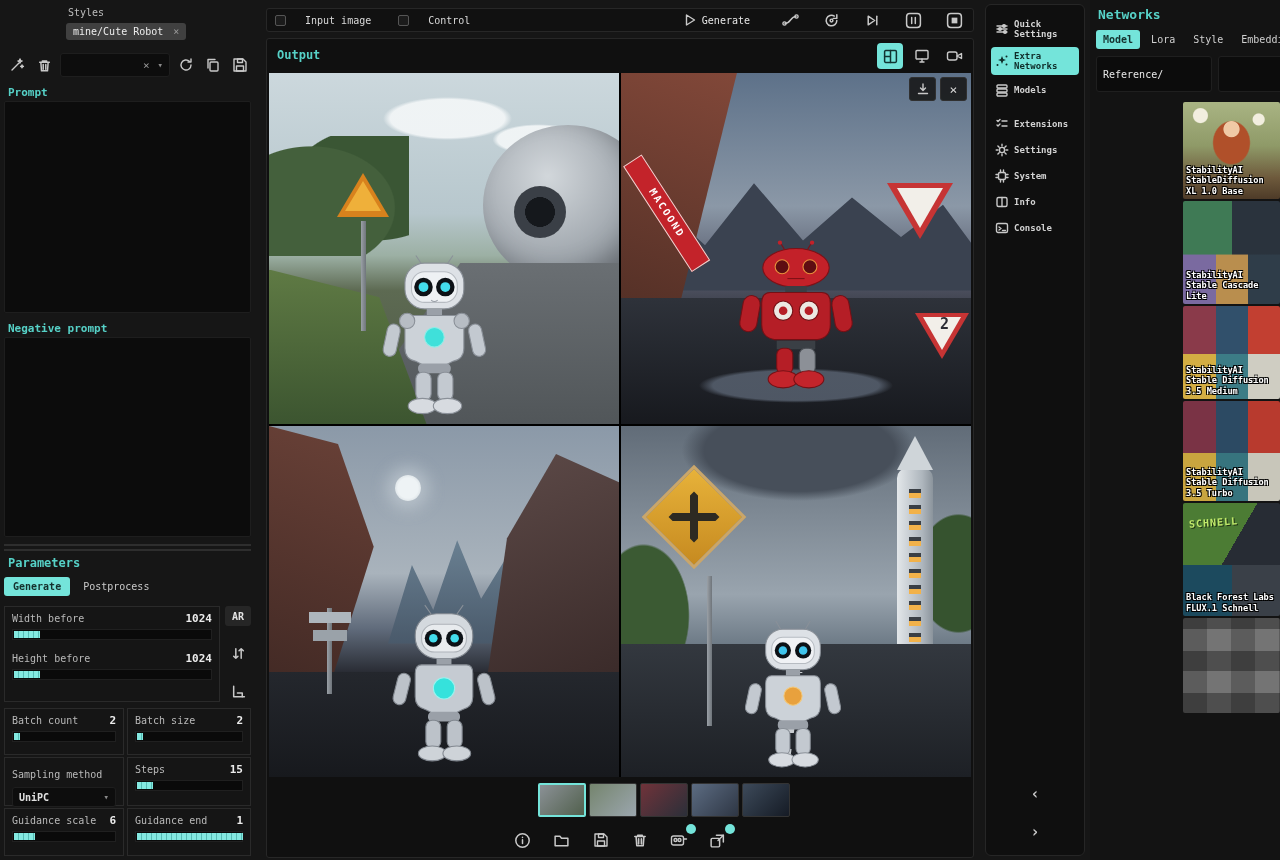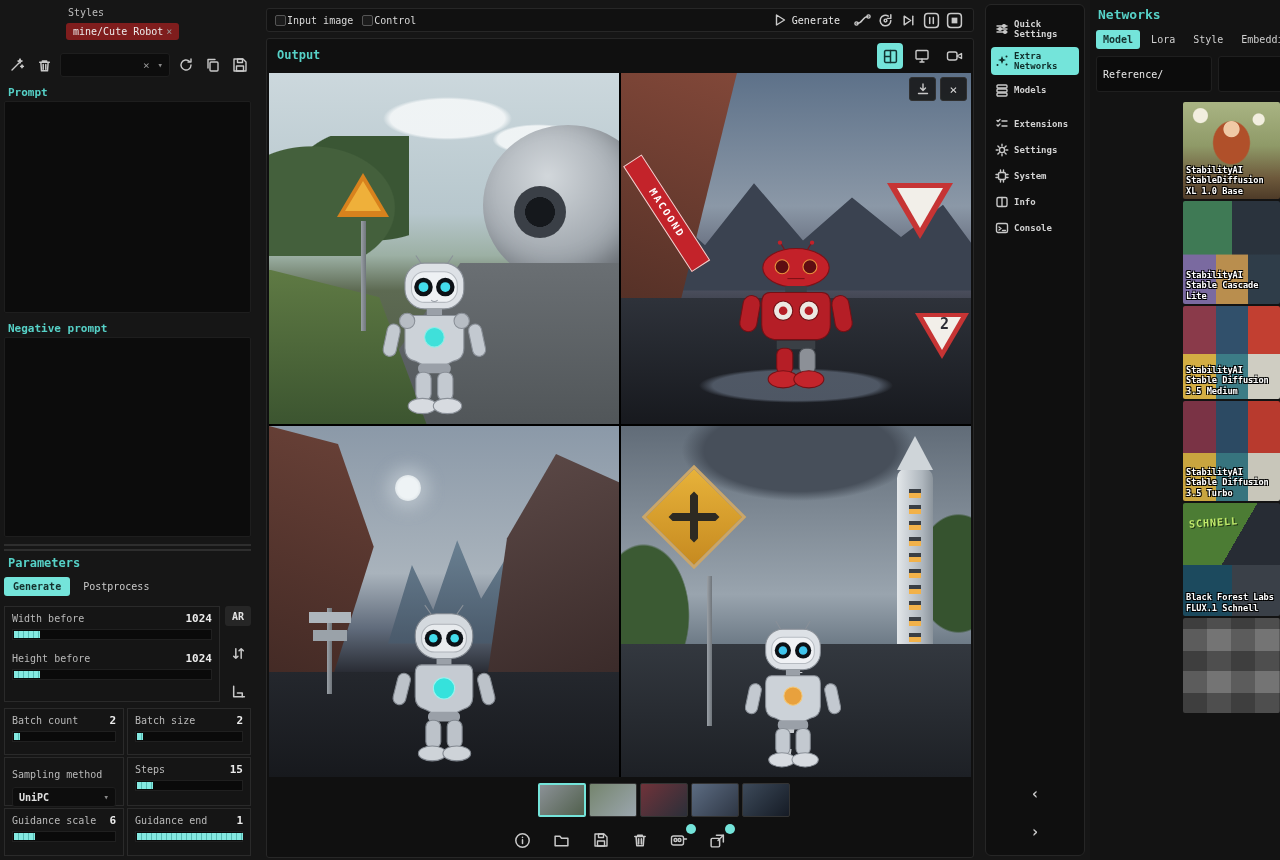--- a/index.html
+++ b/index.html
@@ -7,21 +7,21 @@
   .app { position:relative; width:1280px; height:860px; background:#161616; overflow:hidden; }
   .cyan { color:#56d1c7; font-weight:bold; }
   .lbl { color:#b9b9b9; font-size:10px; }
   .val { color:#ececec; font-size:11px; font-weight:bold; }
   button { background:none; border:none; cursor:pointer; color:#cdcdcd; }
   svg.ic { stroke:#c9c9c9; fill:none; stroke-width:1.4; stroke-linecap:round; stroke-linejoin:round; }
 
   
   .lp { position:absolute; left:0; top:0; width:256px; height:860px; background:#161616; }
   .styles-head { position:absolute; left:68px; top:7px; font-size:10px; color:#bdbdbd; }
-  .chip { position:absolute; left:66px; top:23px; background:#7f1d1d; color:#ececec; font-size:10px; padding:3px 7px; border-radius:3px; display:flex; gap:3px; align-items:center; }
+  .chip { position:absolute; left:66px; top:23px; background:#404040; color:#ececec; font-size:10px; padding:3px 7px; border-radius:3px; display:flex; gap:10px; align-items:center; }
   .chip .x { color:#9a9a9a; font-size:10px; }
   .styles-row { position:absolute; left:6px; top:52px; right:5px; height:26px; display:flex; align-items:center; gap:5px; }
   .ibtn { width:22px; height:22px; display:flex; align-items:center; justify-content:center; }
   .style-select { flex:1; height:24px; background:#0d0d0d; border:1px solid #1e1e1e; border-radius:3px; display:flex; align-items:center; justify-content:flex-end; gap:8px; padding:0 6px; color:#9a9a9a; font-size:11px; }
   .sec-label { position:absolute; left:8px; font-size:11px; }
   .tbox { position:absolute; left:4px; right:5px; background:#0c0c0c; border:1px solid #1e1e1e; border-radius:2px; color:#ddd; font-size:11px; resize:none; }
   .grip { position:absolute; left:4px; right:5px; height:7px; border-top:2px solid #2e2e2e; border-bottom:2px solid #2e2e2e; }
   .ptabs { position:absolute; left:4px; top:577px; display:flex; gap:4px; align-items:center; }
   .ptab { font-size:10px; color:#c9c9c9; padding:4px 9px; border-radius:3px; }
   .ptab.active { background:#74e4da; color:#15312e; font-weight:bold; }
@@ -30,21 +30,21 @@
   .frow { display:flex; justify-content:space-between; align-items:baseline; }
   .slider { margin-top:4px; height:11px; background:#0a0a0a; border:1px solid #202020; position:relative; }
   .sfill { position:absolute; left:1px; top:1px; bottom:1px; background:repeating-linear-gradient(90deg,#84e9e1 0 4px,#55bcb4 4px 5px); }
   .sidecol { position:absolute; left:224px; top:606px; width:28px; height:96px; display:flex; flex-direction:column; justify-content:space-between; align-items:center; }
   .arbtn { width:26px; height:20px; background:#262626; border-radius:3px; color:#e3e3e3; font-size:10px; font-weight:bold; display:flex; align-items:center; justify-content:center; }
   .selbox { margin-top:5px; height:20px; background:#0d0d0d; border:1px solid #1e1e1e; border-radius:3px; display:flex; align-items:center; justify-content:space-between; padding:0 6px; color:#e0e0e0; font-size:10px; font-weight:bold; }
   .caret { color:#8a8a8a; font-size:9px; }
 
   
   .center { position:absolute; left:262px; top:0; width:714px; height:860px; }
-  .ctrl-bar { position:absolute; left:4px; top:8px; right:2px; height:24px; background:#111; border:1px solid #272727; border-radius:3px; display:flex; align-items:center; padding:0 8px; gap:1px; }
+  .ctrl-bar { position:absolute; left:4px; top:8px; right:2px; height:24px; background:#111; border:1px solid #272727; border-radius:3px; display:flex; align-items:center; padding:0 8px; gap:19px; }
   .cb { width:11px; height:11px; background:#1b1b1b; border:1px solid #555; border-radius:2px; }
   .cbl { font-size:10px; color:#d8d8d8; margin-right:8px; }
   .gen-btn { display:flex; align-items:center; gap:5px; color:#e6e6e6; font-size:10px; margin-right:10px; }
   .out-panel { position:absolute; left:4px; top:38px; right:2px; bottom:2px; background:#101010; border:1px solid #272727; border-radius:3px; }
   .out-head { height:32px; display:flex; align-items:center; padding:0 10px; }
   .out-title { font-size:12px; }
   .viewbtns { position:absolute; right:6px; top:4px; display:flex; gap:6px; }
   .vbtn { width:26px; height:26px; border-radius:4px; display:flex; align-items:center; justify-content:center; background:transparent; }
   .vbtn.active { background:#74e4da; }
   .vbtn.active svg.ic { stroke:#113432; }

